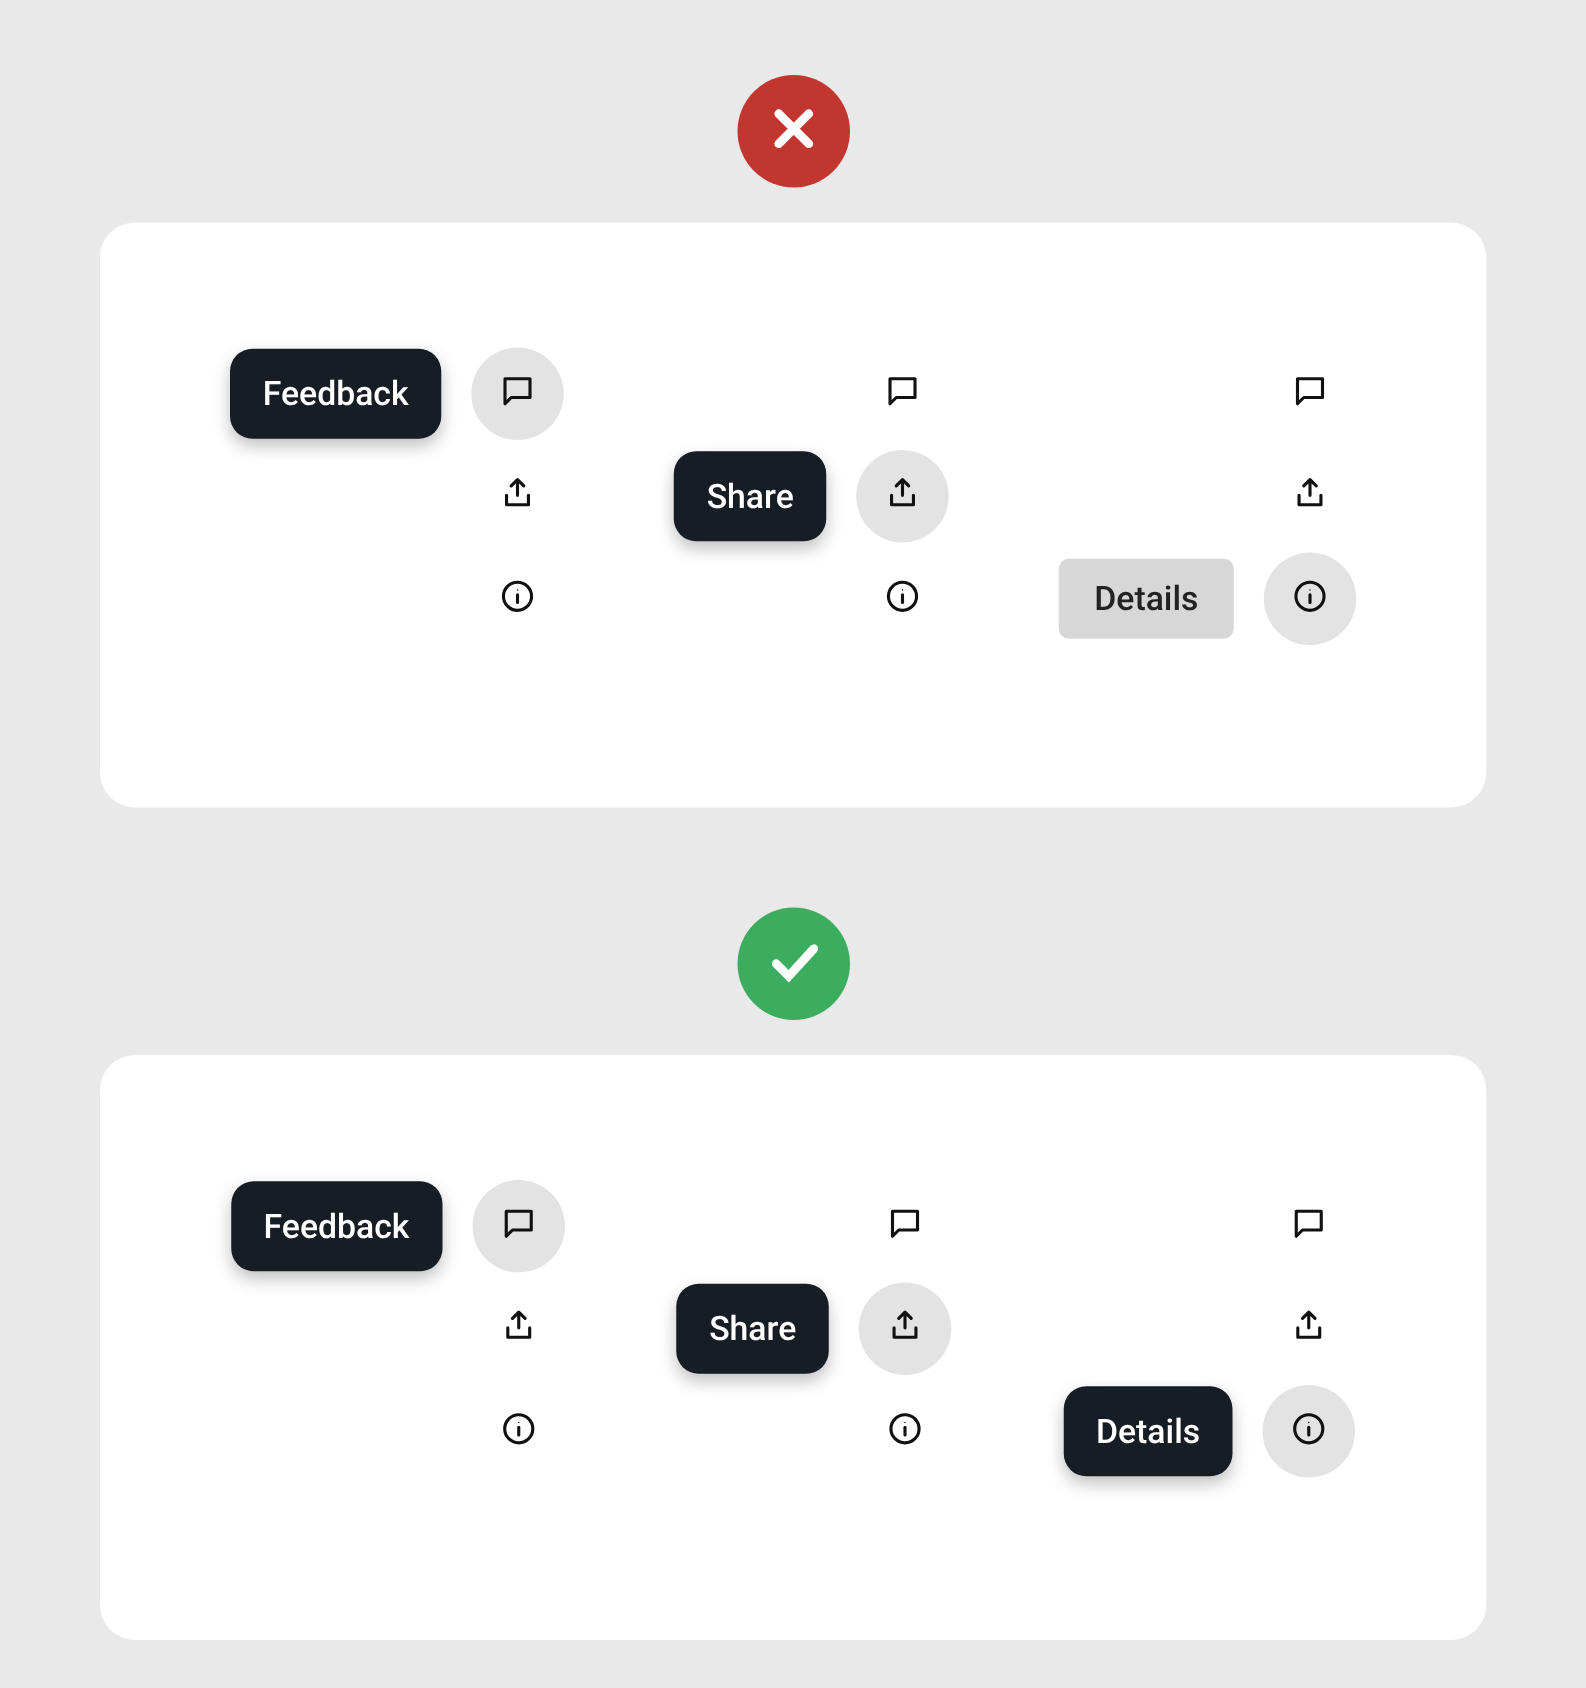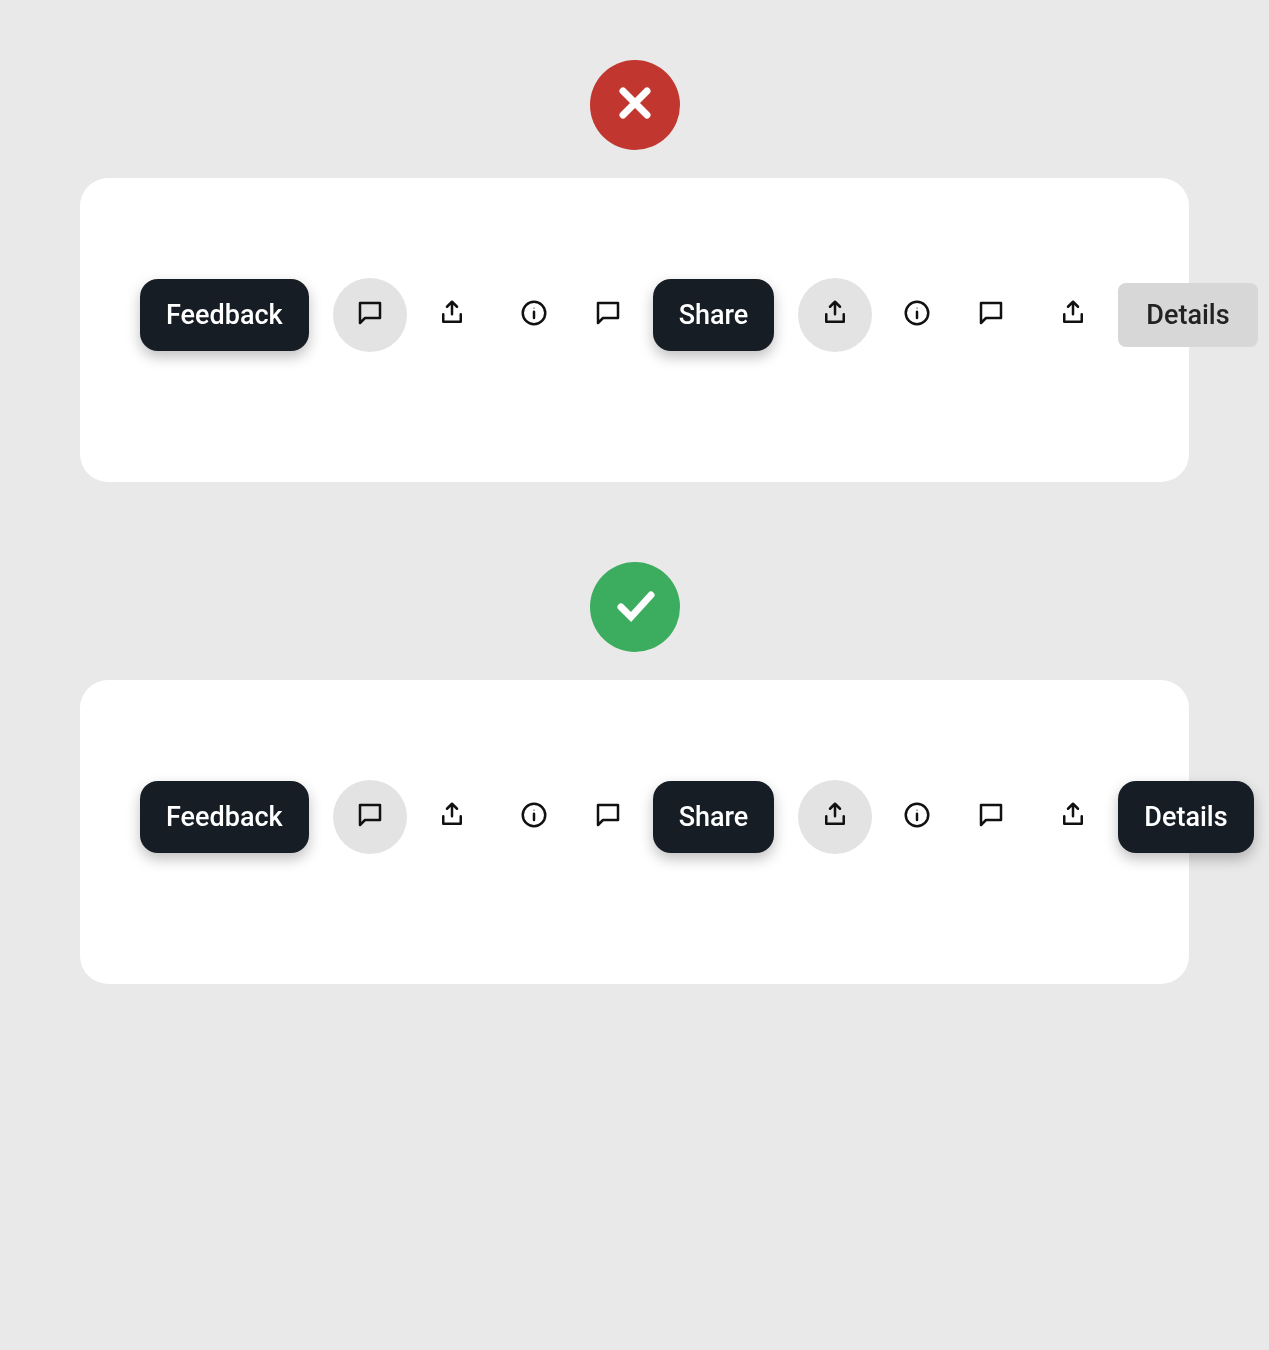--- a/index.html
+++ b/index.html
@@ -19,21 +19,21 @@
   .indicator.good { background: #3cad5f; }
   .indicator svg { width: 48px; height: 48px; fill: none; stroke: #fff; stroke-width: 7; stroke-linecap: round; }
   .card {
     background: #fff;
     border-radius: 28px;
     width: 100%;
     padding: 100px 60px 130px 60px;
     display: flex;
     justify-content: space-around;
   }
-  .stack { display: flex; flex-direction: row; gap: 8px; }
+  .stack { display: flex; flex-direction: column; gap: 8px; }
   .row { display: flex; align-items: center; justify-content: flex-end; gap: 24px; min-height: 74px; }
   .icon-btn {
     width: 74px; height: 74px; border-radius: 50%;
     display: flex; align-items: center; justify-content: center;
     background: transparent;
   }
   .icon-btn.hover { background: #e3e3e3; }
   .icon-btn svg { width: 30px; height: 30px; fill: none; stroke: #111; stroke-width: 2; stroke-linecap: round; stroke-linejoin: round; }
   .tooltip {
     background: #161d25;

